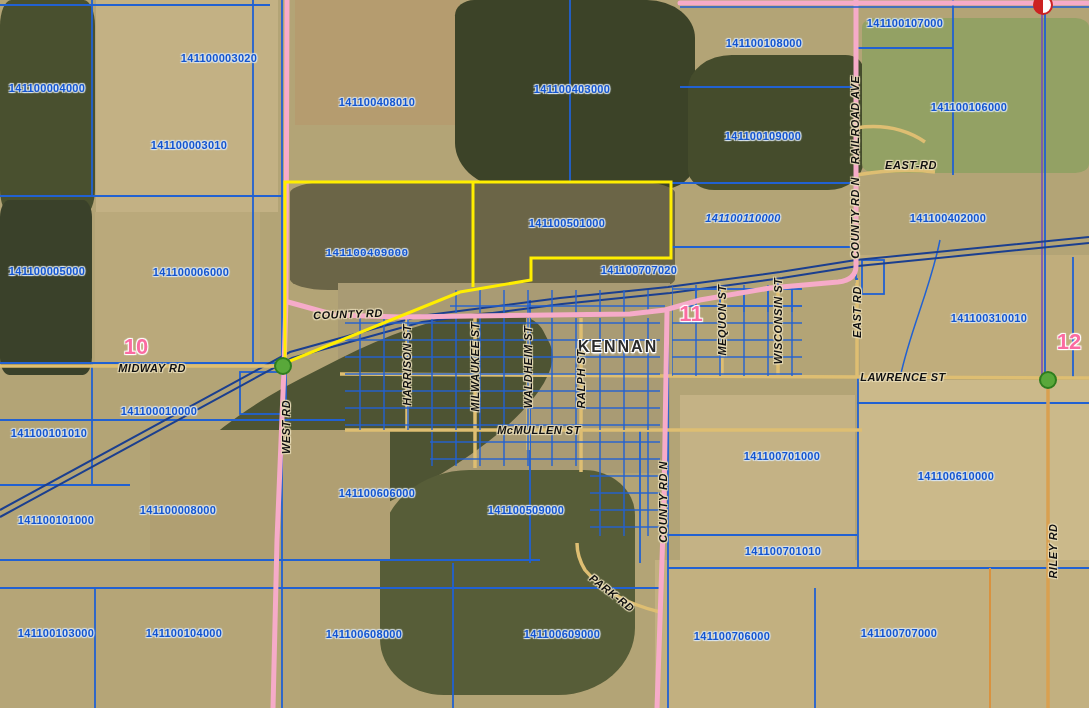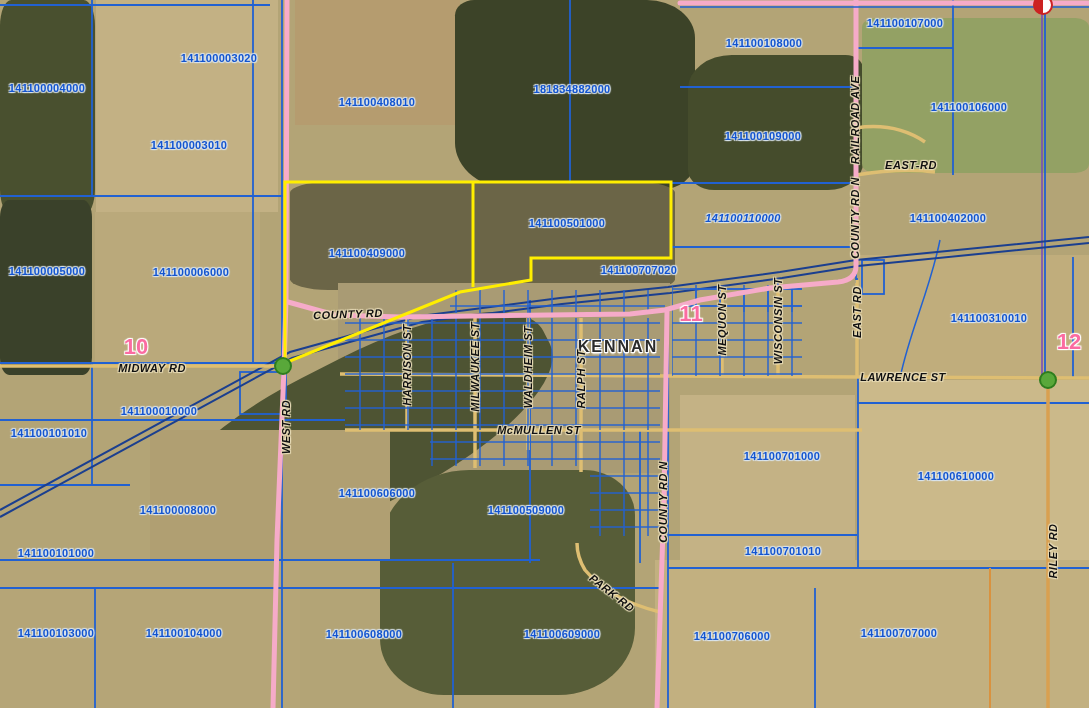--- a/index.html
+++ b/index.html
@@ -143,37 +143,37 @@
       <circle cx="1048" cy="380" r="8" fill="#59a83a" stroke="#2e7d1e" stroke-width="2"></circle>
       <circle cx="1043" cy="5" r="9" fill="#fff" stroke="#cc2222" stroke-width="2"></circle>
       <path d="M1043,5 L1034,5 A9,9 0 0,0 1043,14 Z M1043,5 L1043,-4 A9,9 0 0,0 1034,5 Z" fill="#cc2222"></path>
     </g>
   </svg>
 
   <div class="lbl pid" style="left:47px;top:88px;">141100004000</div>
   <div class="lbl pid" style="left:219px;top:58px;">141100003020</div>
   <div class="lbl pid" style="left:189px;top:145px;">141100003010</div>
   <div class="lbl pid" style="left:377px;top:102px;">141100408010</div>
-  <div class="lbl pid" style="left:572px;top:89px;">181834882000</div>
+  <div class="lbl pid" style="left:572px;top:89px;">141100403000</div>
   <div class="lbl pid" style="left:764px;top:43px;">141100108000</div>
   <div class="lbl pid" style="left:905px;top:23px;">141100107000</div>
   <div class="lbl pid" style="left:969px;top:107px;">141100106000</div>
   <div class="lbl pid" style="left:763px;top:136px;">141100109000</div>
   <div class="lbl pid" style="left:948px;top:218px;">141100402000</div>
   <div class="lbl pid" style="left:743px;top:218px;font-style:italic;">141100110000</div>
   <div class="lbl pid" style="left:567px;top:223px;">141100501000</div>
-  <div class="lbl pid" style="left:367px;top:253px;">141100409000</div>
+  <div class="lbl pid" style="left:367px;top:253px;font-family:Liberation Mono, monospace;">141100409000</div>
   <div class="lbl pid" style="left:639px;top:270px;">141100707020</div>
   <div class="lbl pid" style="left:47px;top:271px;">141100005000</div>
   <div class="lbl pid" style="left:191px;top:272px;">141100006000</div>
   <div class="lbl pid" style="left:989px;top:318px;">141100310010</div>
   <div class="lbl pid" style="left:159px;top:411px;">141100010000</div>
   <div class="lbl pid" style="left:49px;top:433px;">141100101010</div>
   <div class="lbl pid" style="left:178px;top:510px;">141100008000</div>
-  <div class="lbl pid" style="left:56px;top:553px;">141100101000</div>
+  <div class="lbl pid" style="left:56px;top:520px;">141100101000</div>
   <div class="lbl pid" style="left:377px;top:493px;">141100606000</div>
   <div class="lbl pid" style="left:526px;top:510px;">141100509000</div>
   <div class="lbl pid" style="left:782px;top:456px;">141100701000</div>
   <div class="lbl pid" style="left:956px;top:476px;">141100610000</div>
   <div class="lbl pid" style="left:783px;top:551px;">141100701010</div>
   <div class="lbl pid" style="left:48px;top:633px;padding-left:16px;">141100103000</div>
   <div class="lbl pid" style="left:184px;top:633px;">141100104000</div>
   <div class="lbl pid" style="left:364px;top:634px;">141100608000</div>
   <div class="lbl pid" style="left:562px;top:634px;">141100609000</div>
   <div class="lbl pid" style="left:732px;top:636px;">141100706000</div>

